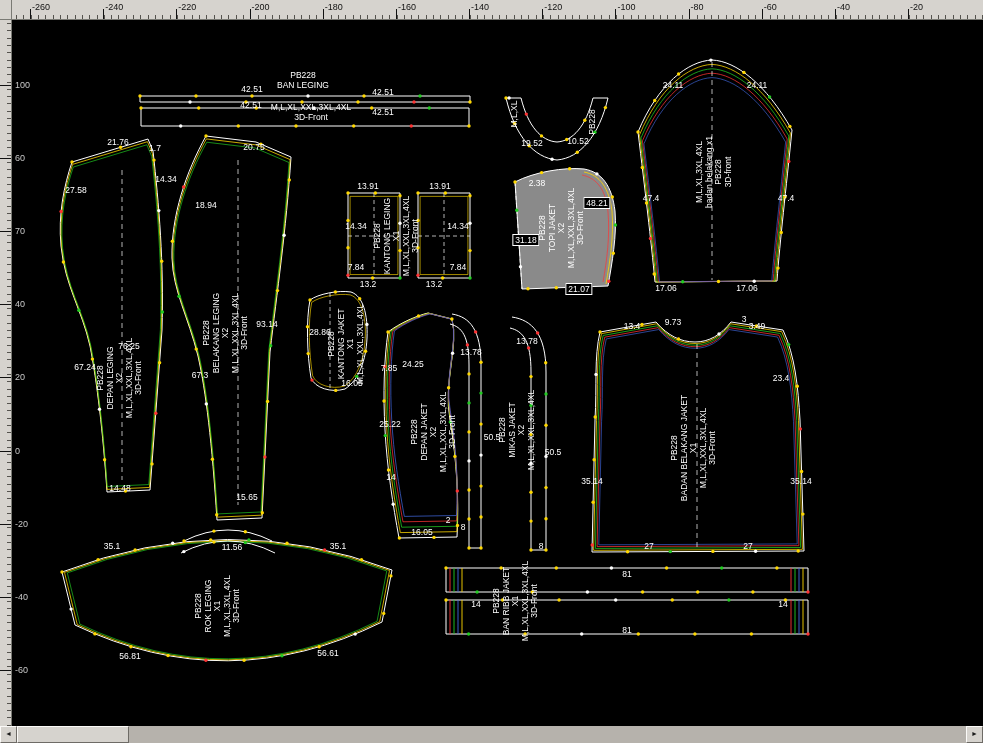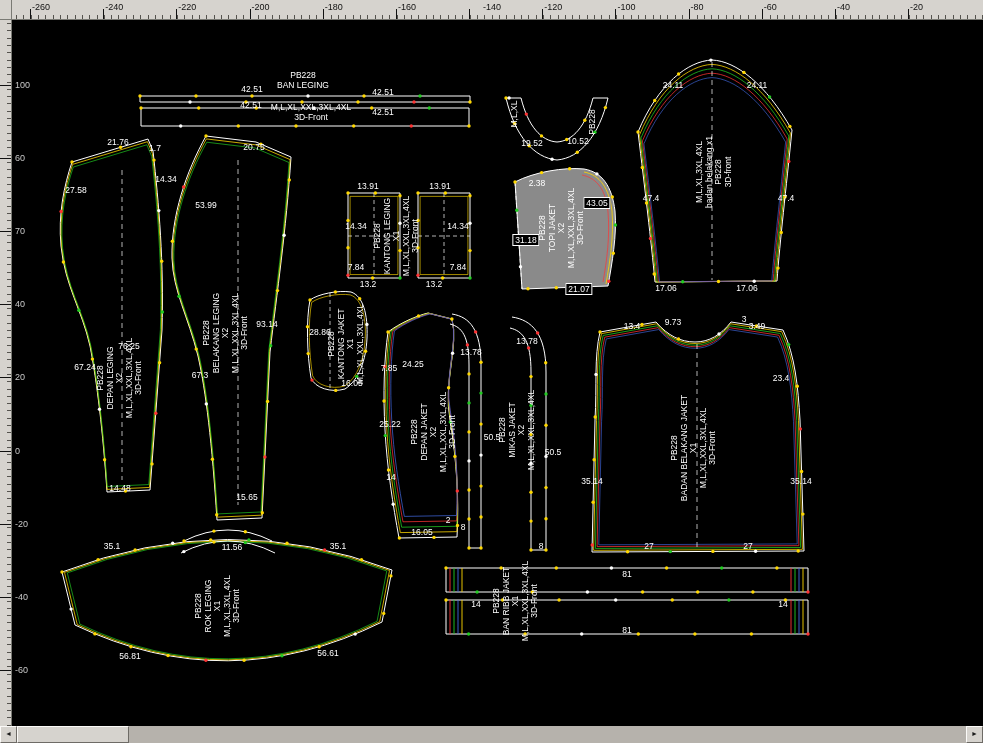--- a/index.html
+++ b/index.html
@@ -444,21 +444,21 @@
       <div class="mlabel" style="left: 251px; top: 105px;">42.51</div>
       <div class="mlabel" style="left: 383px; top: 112px;">42.51</div>
       <div class="mlabel" style="left: 118px; top: 142px;">21.76</div>
       <div class="mlabel" style="left: 155px; top: 148px;">1.7</div>
       <div class="mlabel" style="left: 76px; top: 190px;">27.58</div>
       <div class="mlabel" style="left: 166px; top: 179px;">14.34</div>
       <div class="mlabel" style="left: 85px; top: 367px;">67.24</div>
       <div class="mlabel" style="left: 129px; top: 346px;">76.25</div>
       <div class="mlabel" style="left: 120px; top: 488px;">14.48</div>
       <div class="mlabel" style="left: 254px; top: 147px;">20.75</div>
-      <div class="mlabel" style="left: 206px; top: 205px;">53.99</div>
+      <div class="mlabel" style="left: 206px; top: 205px;">18.94</div>
       <div class="mlabel" style="left: 267px; top: 324px;">93.14</div>
       <div class="mlabel" style="left: 200px; top: 375px;">67.3</div>
       <div class="mlabel" style="left: 247px; top: 497px;">15.65</div>
       <div class="mlabel" style="left: 368px; top: 186px;">13.91</div>
       <div class="mlabel" style="left: 440px; top: 186px;">13.91</div>
       <div class="mlabel" style="left: 356px; top: 226px;">14.34</div>
       <div class="mlabel" style="left: 458px; top: 226px;">14.34</div>
       <div class="mlabel" style="left: 356px; top: 267px;">7.84</div>
       <div class="mlabel" style="left: 458px; top: 267px;">7.84</div>
       <div class="mlabel" style="left: 368px; top: 284px;">13.2</div>
@@ -471,21 +471,21 @@
       <div class="mlabel" style="left: 391px; top: 477px;">14</div>
       <div class="mlabel" style="left: 422px; top: 532px;">16.05</div>
       <div class="mlabel" style="left: 448px; top: 520px;">2</div>
       <div class="mlabel" style="left: 463px; top: 527px;">8</div>
       <div class="mlabel" style="left: 471px; top: 352px;">13.78</div>
       <div class="mlabel" style="left: 492px; top: 437px;">50.5</div>
       <div class="mlabel" style="left: 527px; top: 341px;">13.78</div>
       <div class="mlabel" style="left: 553px; top: 452px;">50.5</div>
       <div class="mlabel" style="left: 541px; top: 546px;">8</div>
       <div class="mlabel" style="left: 537px; top: 183px;">2.38</div>
-      <div class="mlabel boxed" style="left: 597px; top: 203px;">43.05</div>
+      <div class="mlabel boxed" style="left: 597px; top: 203px;">48.21</div>
       <div class="mlabel boxed" style="left: 526px; top: 240px;">31.18</div>
       <div class="mlabel boxed" style="left: 579px; top: 289px;">21.07</div>
       <div class="mlabel" style="left: 532px; top: 143px;">19.52</div>
       <div class="mlabel" style="left: 578px; top: 141px;">10.52</div>
       <div class="mlabel" style="left: 673px; top: 85px;">24.11</div>
       <div class="mlabel" style="left: 757px; top: 85px;">24.11</div>
       <div class="mlabel" style="left: 651px; top: 198px;">47.4</div>
       <div class="mlabel" style="left: 786px; top: 198px;">47.4</div>
       <div class="mlabel" style="left: 666px; top: 288px;">17.06</div>
       <div class="mlabel" style="left: 747px; top: 288px;">17.06</div>
@@ -738,21 +738,21 @@
       <div class="rnum" style="left: 93.2px;">-240</div>
       <div class="tick-major" style="left: 164.3px;"></div>
       <div class="rnum" style="left: 166.3px;">-220</div>
       <div class="tick-major" style="left: 237.5px;"></div>
       <div class="rnum" style="left: 239.5px;">-200</div>
       <div class="tick-major" style="left: 310.7px;"></div>
       <div class="rnum" style="left: 312.7px;">-180</div>
       <div class="tick-major" style="left: 383.9px;"></div>
       <div class="rnum" style="left: 385.9px;">-160</div>
       <div class="tick-major" style="left: 457px;"></div>
-      <div class="rnum" style="left: 459px; margin-left: 12px;">-140</div>
+      <div class="rnum" style="left: 459px;">-140</div>
       <div class="tick-major" style="left: 530.2px;"></div>
       <div class="rnum" style="left: 532.2px;">-120</div>
       <div class="tick-major" style="left: 603.4px;"></div>
       <div class="rnum" style="left: 605.4px;">-100</div>
       <div class="tick-major" style="left: 676.5px;"></div>
       <div class="rnum" style="left: 678.5px;">-80</div>
       <div class="tick-major" style="left: 749.7px;"></div>
       <div class="rnum" style="left: 751.7px;">-60</div>
       <div class="tick-major" style="left: 822.9px;"></div>
       <div class="rnum" style="left: 824.9px;">-40</div>

